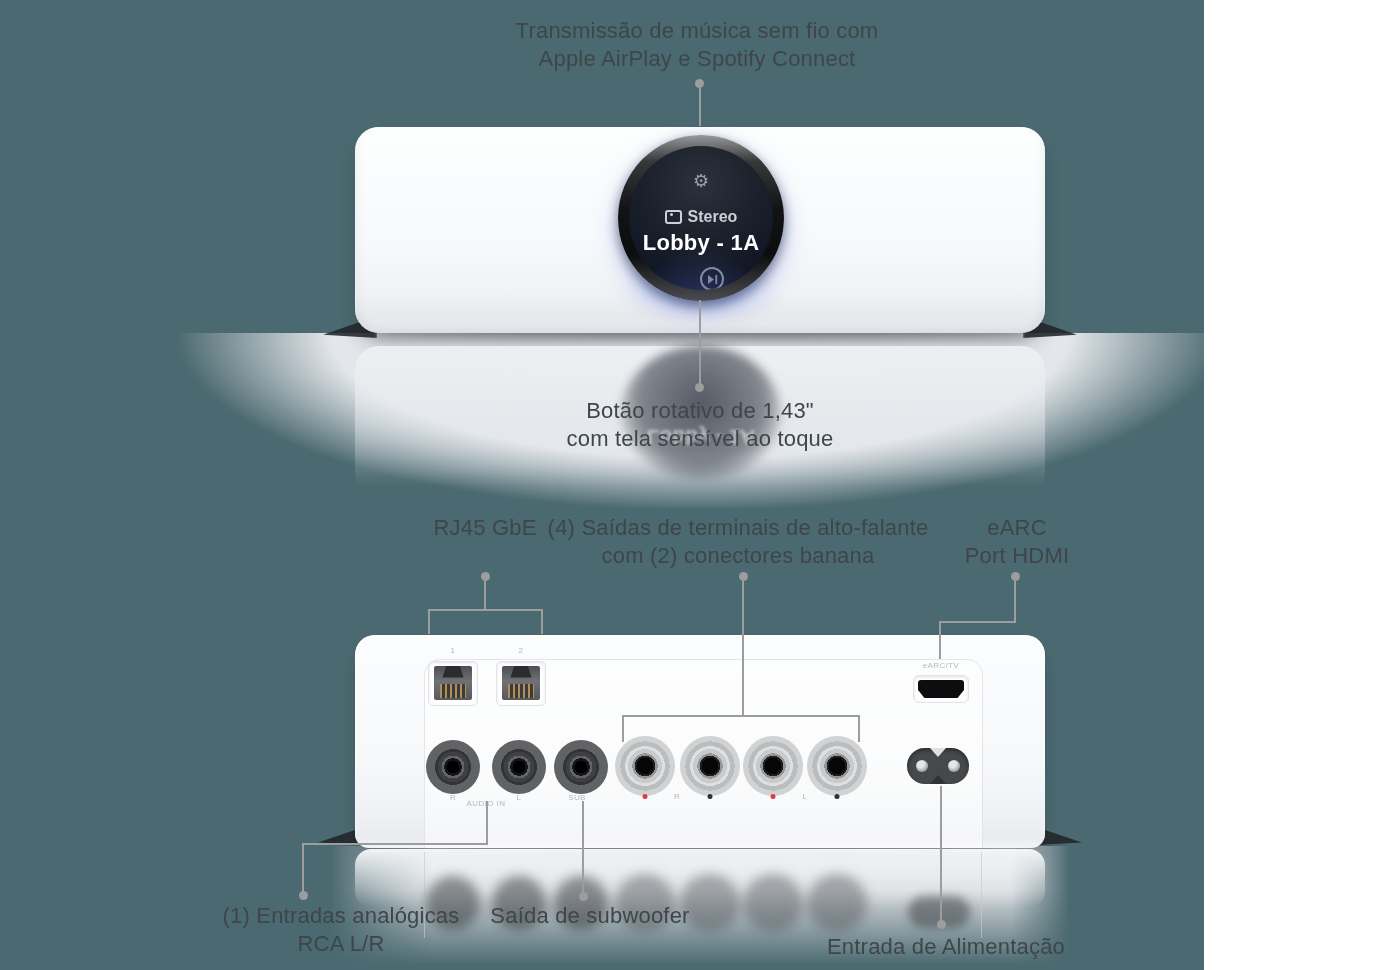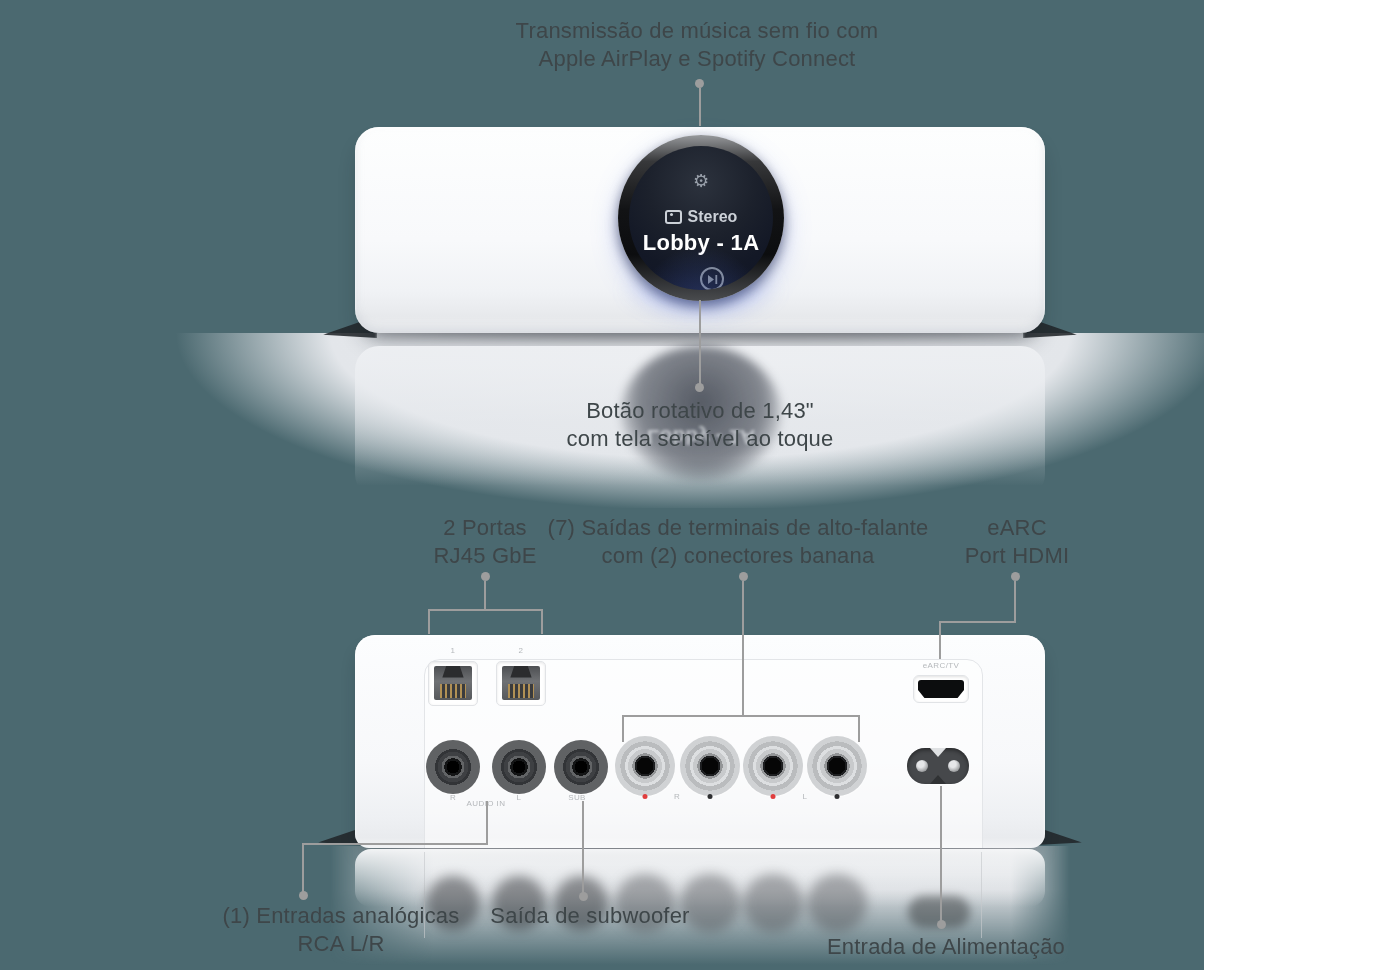--- a/index.html
+++ b/index.html
@@ -193,25 +193,24 @@
   <div class="refl-zone-text">Lobby - 1A</div>
 
   <div class="cline" style="left:699px; top:300px; width:2px; height:85px;"></div>
   <div class="cdot" style="left:695px; top:383px;"></div>
   <div class="callout" style="left:400px; top:397px; width:600px;">
     <div>Botão rotativo de 1,43"</div>
     <div>com tela sensível ao toque</div>
   </div>
 
   <div class="callout" style="left:385px; top:514px; width:200px;">
-    <div>2 Portas</div>
     <div>RJ45 GbE</div>
   </div>
   <div class="callout" style="left:488px; top:514px; width:500px;">
-    <div>(7) Saídas de terminais de alto-falante</div>
+    <div>(4) Saídas de terminais de alto-falante</div>
     <div>com (2) conectores banana</div>
   </div>
   <div class="callout" style="left:917px; top:514px; width:200px;">
     <div>eARC</div>
     <div>Port HDMI</div>
   </div>
 
   <div class="cdot" style="left:481px; top:572px;"></div>
   <div class="cline" style="left:484px; top:581px; width:2px; height:30px;"></div>
   <div class="cline" style="left:428px; top:609px; width:115px; height:2px;"></div>

